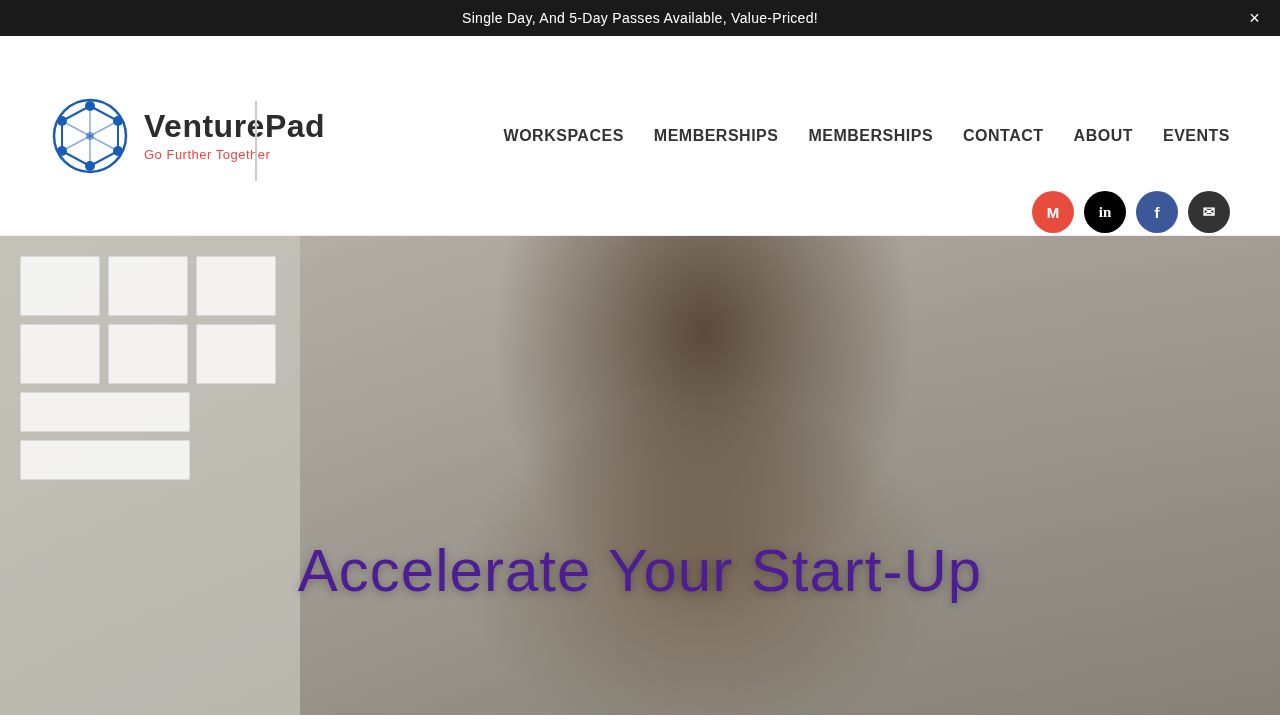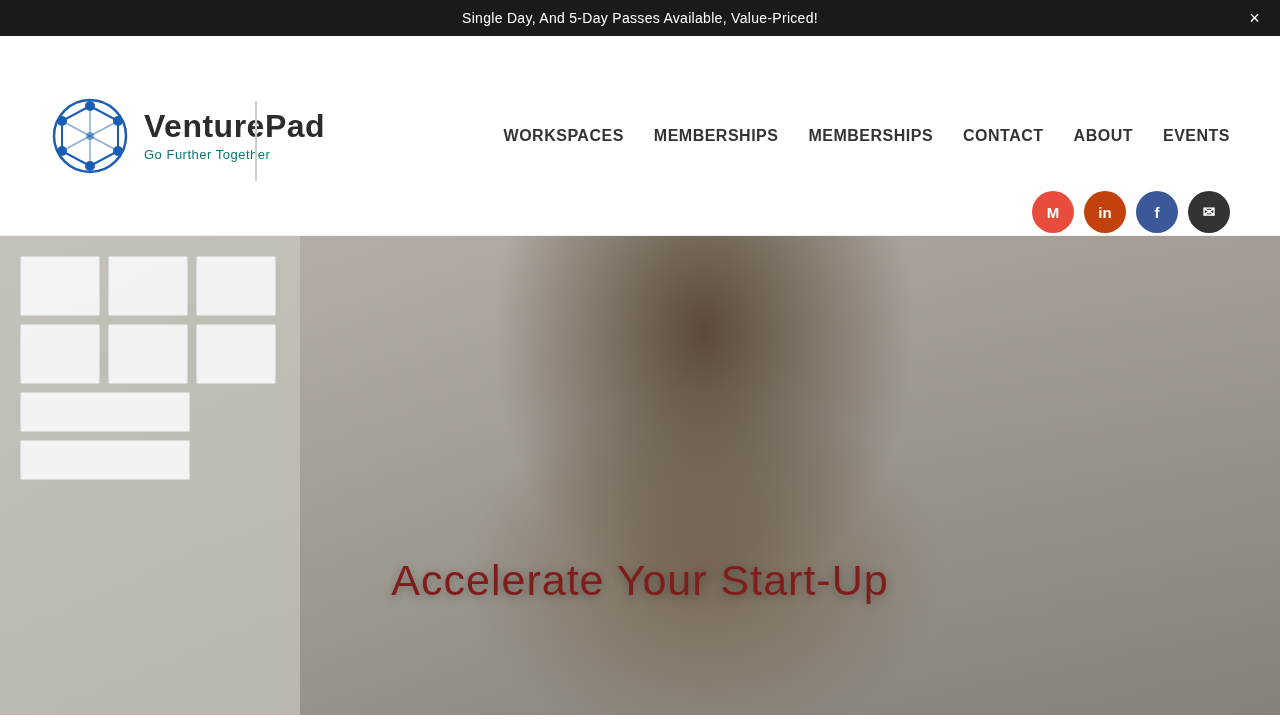--- a/index.html
+++ b/index.html
@@ -58,21 +58,21 @@
       color: #2c2c2c;
       font-weight: 400;
       line-height: 1.1;
       letter-spacing: 0.5px;
     }
     #logo-text .brand-name span {
       font-weight: 700;
     }
     #logo-text .tagline {
       font-size: 13px;
-      color: #0f766e;
+      color: #ef4444;
       letter-spacing: 0.5px;
       margin-top: 2px;
     }
 
     
     #nav {
       display: flex;
       align-items: center;
       gap: 30px;
     }
@@ -102,21 +102,21 @@
       display: flex;
       align-items: center;
       justify-content: center;
       cursor: pointer;
       font-weight: 700;
       font-size: 15px;
       color: #fff;
       text-decoration: none;
     }
     .social-btn.medium { background: #e84c3d; }
-    .social-btn.linkedin { background: #c2410c; }
+    .social-btn.linkedin { background: #000000; font-family: Liberation Serif, serif; }
     .social-btn.facebook { background: #3b5998; }
     .social-btn.email { background: #333; }
 
     
     #hero {
       position: relative;
       width: 100%;
       height: calc(720px - 200px - 41px);
       overflow: hidden;
       background: #bbb;
@@ -171,22 +171,22 @@
 
     
     #hero-headline {
       position: absolute;
       bottom: 110px;
       left: 0;
       right: 0;
       text-align: center;
     }
     #hero-headline h1 {
-      font-size: 43px;
-      color: #7f1d1d;
+      font-size: 60px;
+      color: #4c1d95;
       font-weight: 300;
       letter-spacing: 1px;
       text-shadow: 0 2px 10px rgba(0,0,0,0.3);
     }
 
     
     #header-divider {
       position: absolute;
       left: 255px;
       top: 65px;

